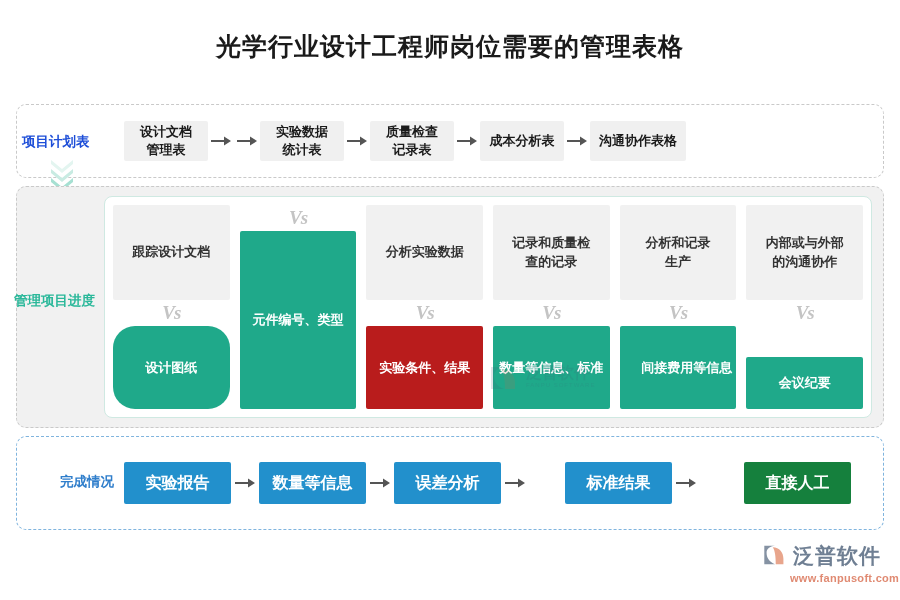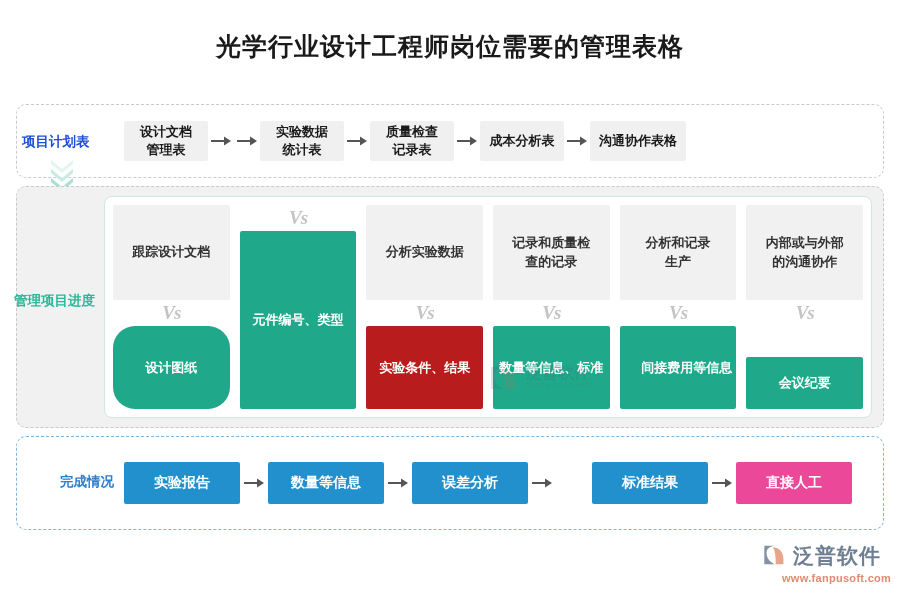--- a/index.html
+++ b/index.html
@@ -145,24 +145,24 @@
 
   
   .done-flow{
     position:absolute;left:124px;top:456px;
     height:54px;
     display:flex;align-items:center;
   }
   .chip-blue{
     background:#2290cc;
     color:#ffffff;
-    font-size:14px;font-weight:bold;
+    font-size:16px;font-weight:bold;
     text-align:center;
     border-radius:2px;
-    width:116px;height:42px;
+    width:107px;height:42px;
     box-sizing:border-box;
     display:flex;align-items:center;justify-content:center;
   }
   .arrow-blue{
     width:28px;height:14px;
     display:flex;align-items:center;justify-content:center;
     flex:0 0 auto;
   }
   .arrow-blue svg{display:block;}
 
@@ -190,21 +190,21 @@
   }
   .logo-row{display:flex;align-items:center;}
   .logo-name{
     margin-left:5px;
     font-size:21px;font-weight:bold;
     color:#6f7f93;
     letter-spacing:1px;
     line-height:1;
   }
   .logo-url{
-    margin-top:4px;margin-left:20px;
+    margin-top:4px;margin-left:28px;
     font-size:11px;font-weight:bold;
     color:#e08a72;
     letter-spacing:.3px;
   }
 </style>
 </head>
 <body>
 
 <div class="page">
 
@@ -434,21 +434,21 @@
         <svg width="20" height="12" viewBox="0 0 20 12">
           <path d="M0 5 L13 5 L13 1.5 L20 6 L13 10.5 L13 7 L0 7 Z" fill="#555555"></path>
         </svg>
       </div>
       <div class="chip-blue" style="background: rgb(34, 144, 204); margin-left: 36px;">标准结果</div>
       <div class="arrow-blue">
         <svg width="20" height="12" viewBox="0 0 20 12">
           <path d="M0 5 L13 5 L13 1.5 L20 6 L13 10.5 L13 7 L0 7 Z" fill="#555555"></path>
         </svg>
       </div>
-      <div class="chip-blue" style="background: #ec4899;">直接人工</div>
+      <div class="chip-blue" style="background: #15803d; margin-left: 44px;">直接人工</div>
     </div>
 
   <div class="logo">
     <div class="logo-row">
       <svg width="26" height="26" viewBox="0 0 34 32">
         <path d="M3 4 L3 28 L17 28 C9 25 6 19 6 13 C6 8 10 5 17 4 Z" fill="#8592a3"></path>
         <path d="M14 6 C23 6 28 13 28 21 L28 28 L18 28 C18 18 17 10 14 6 Z" fill="#e8a58c"></path>
       </svg>
       <span class="logo-name">泛普软件</span>
     </div>

